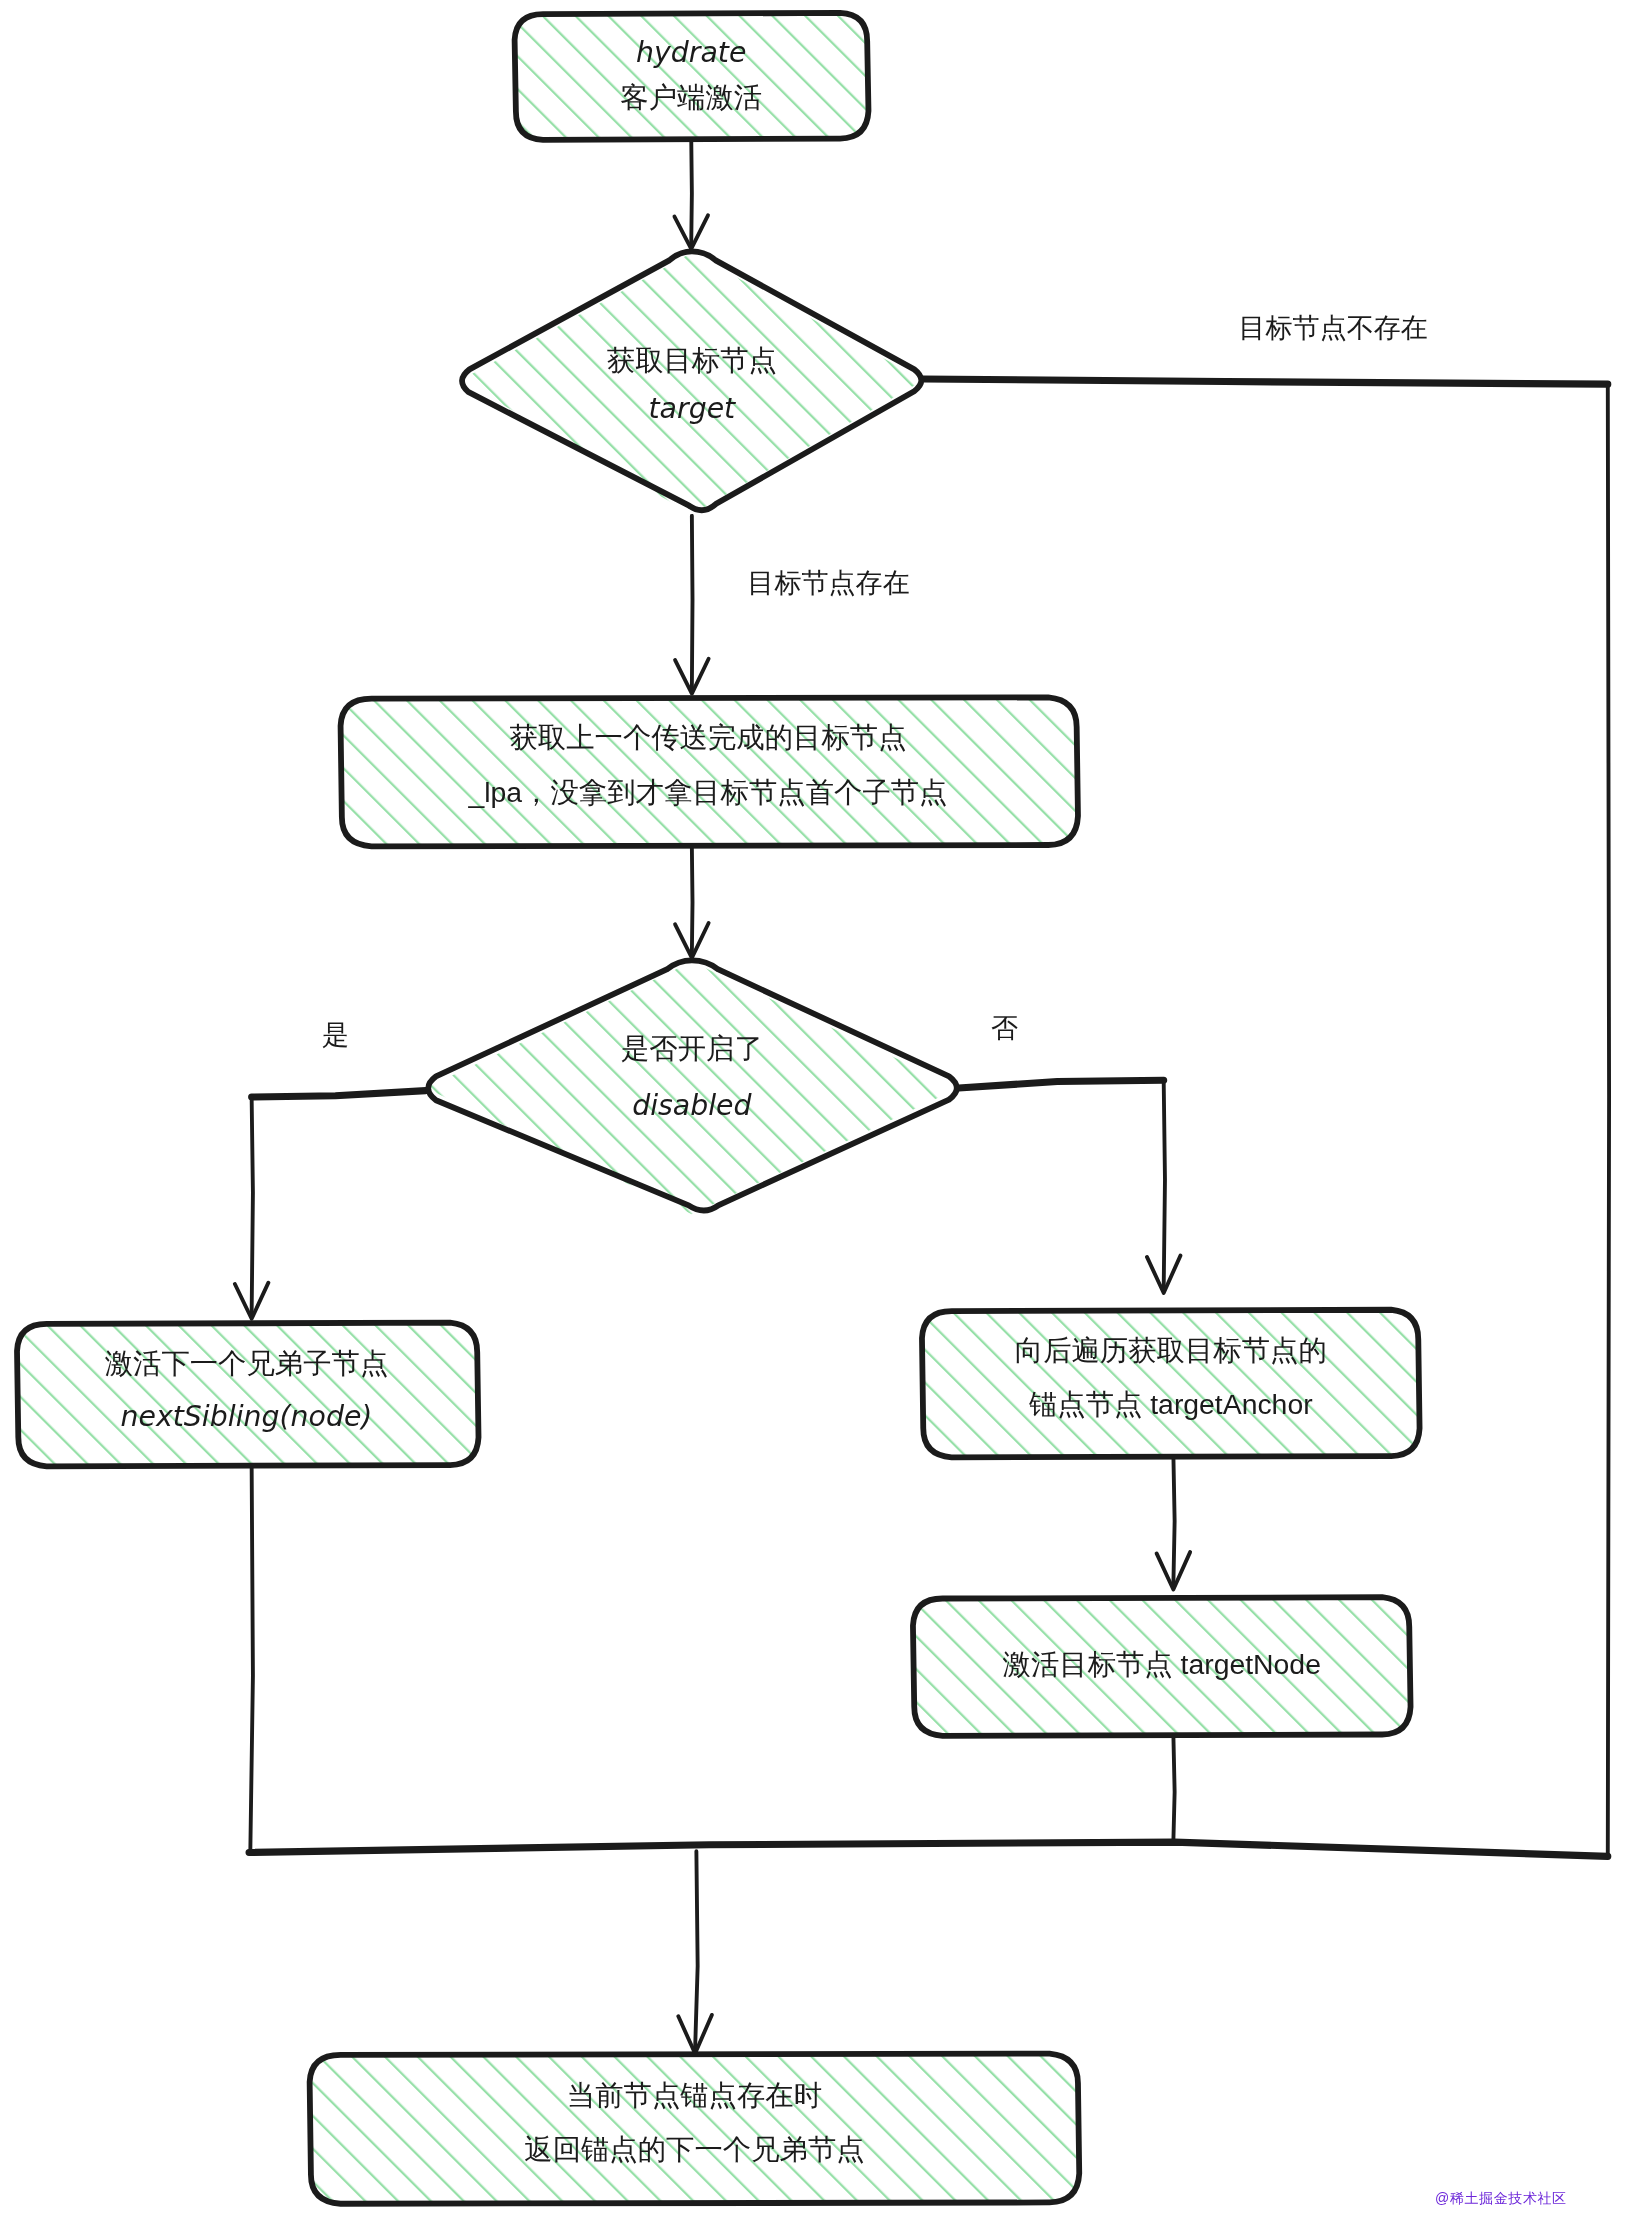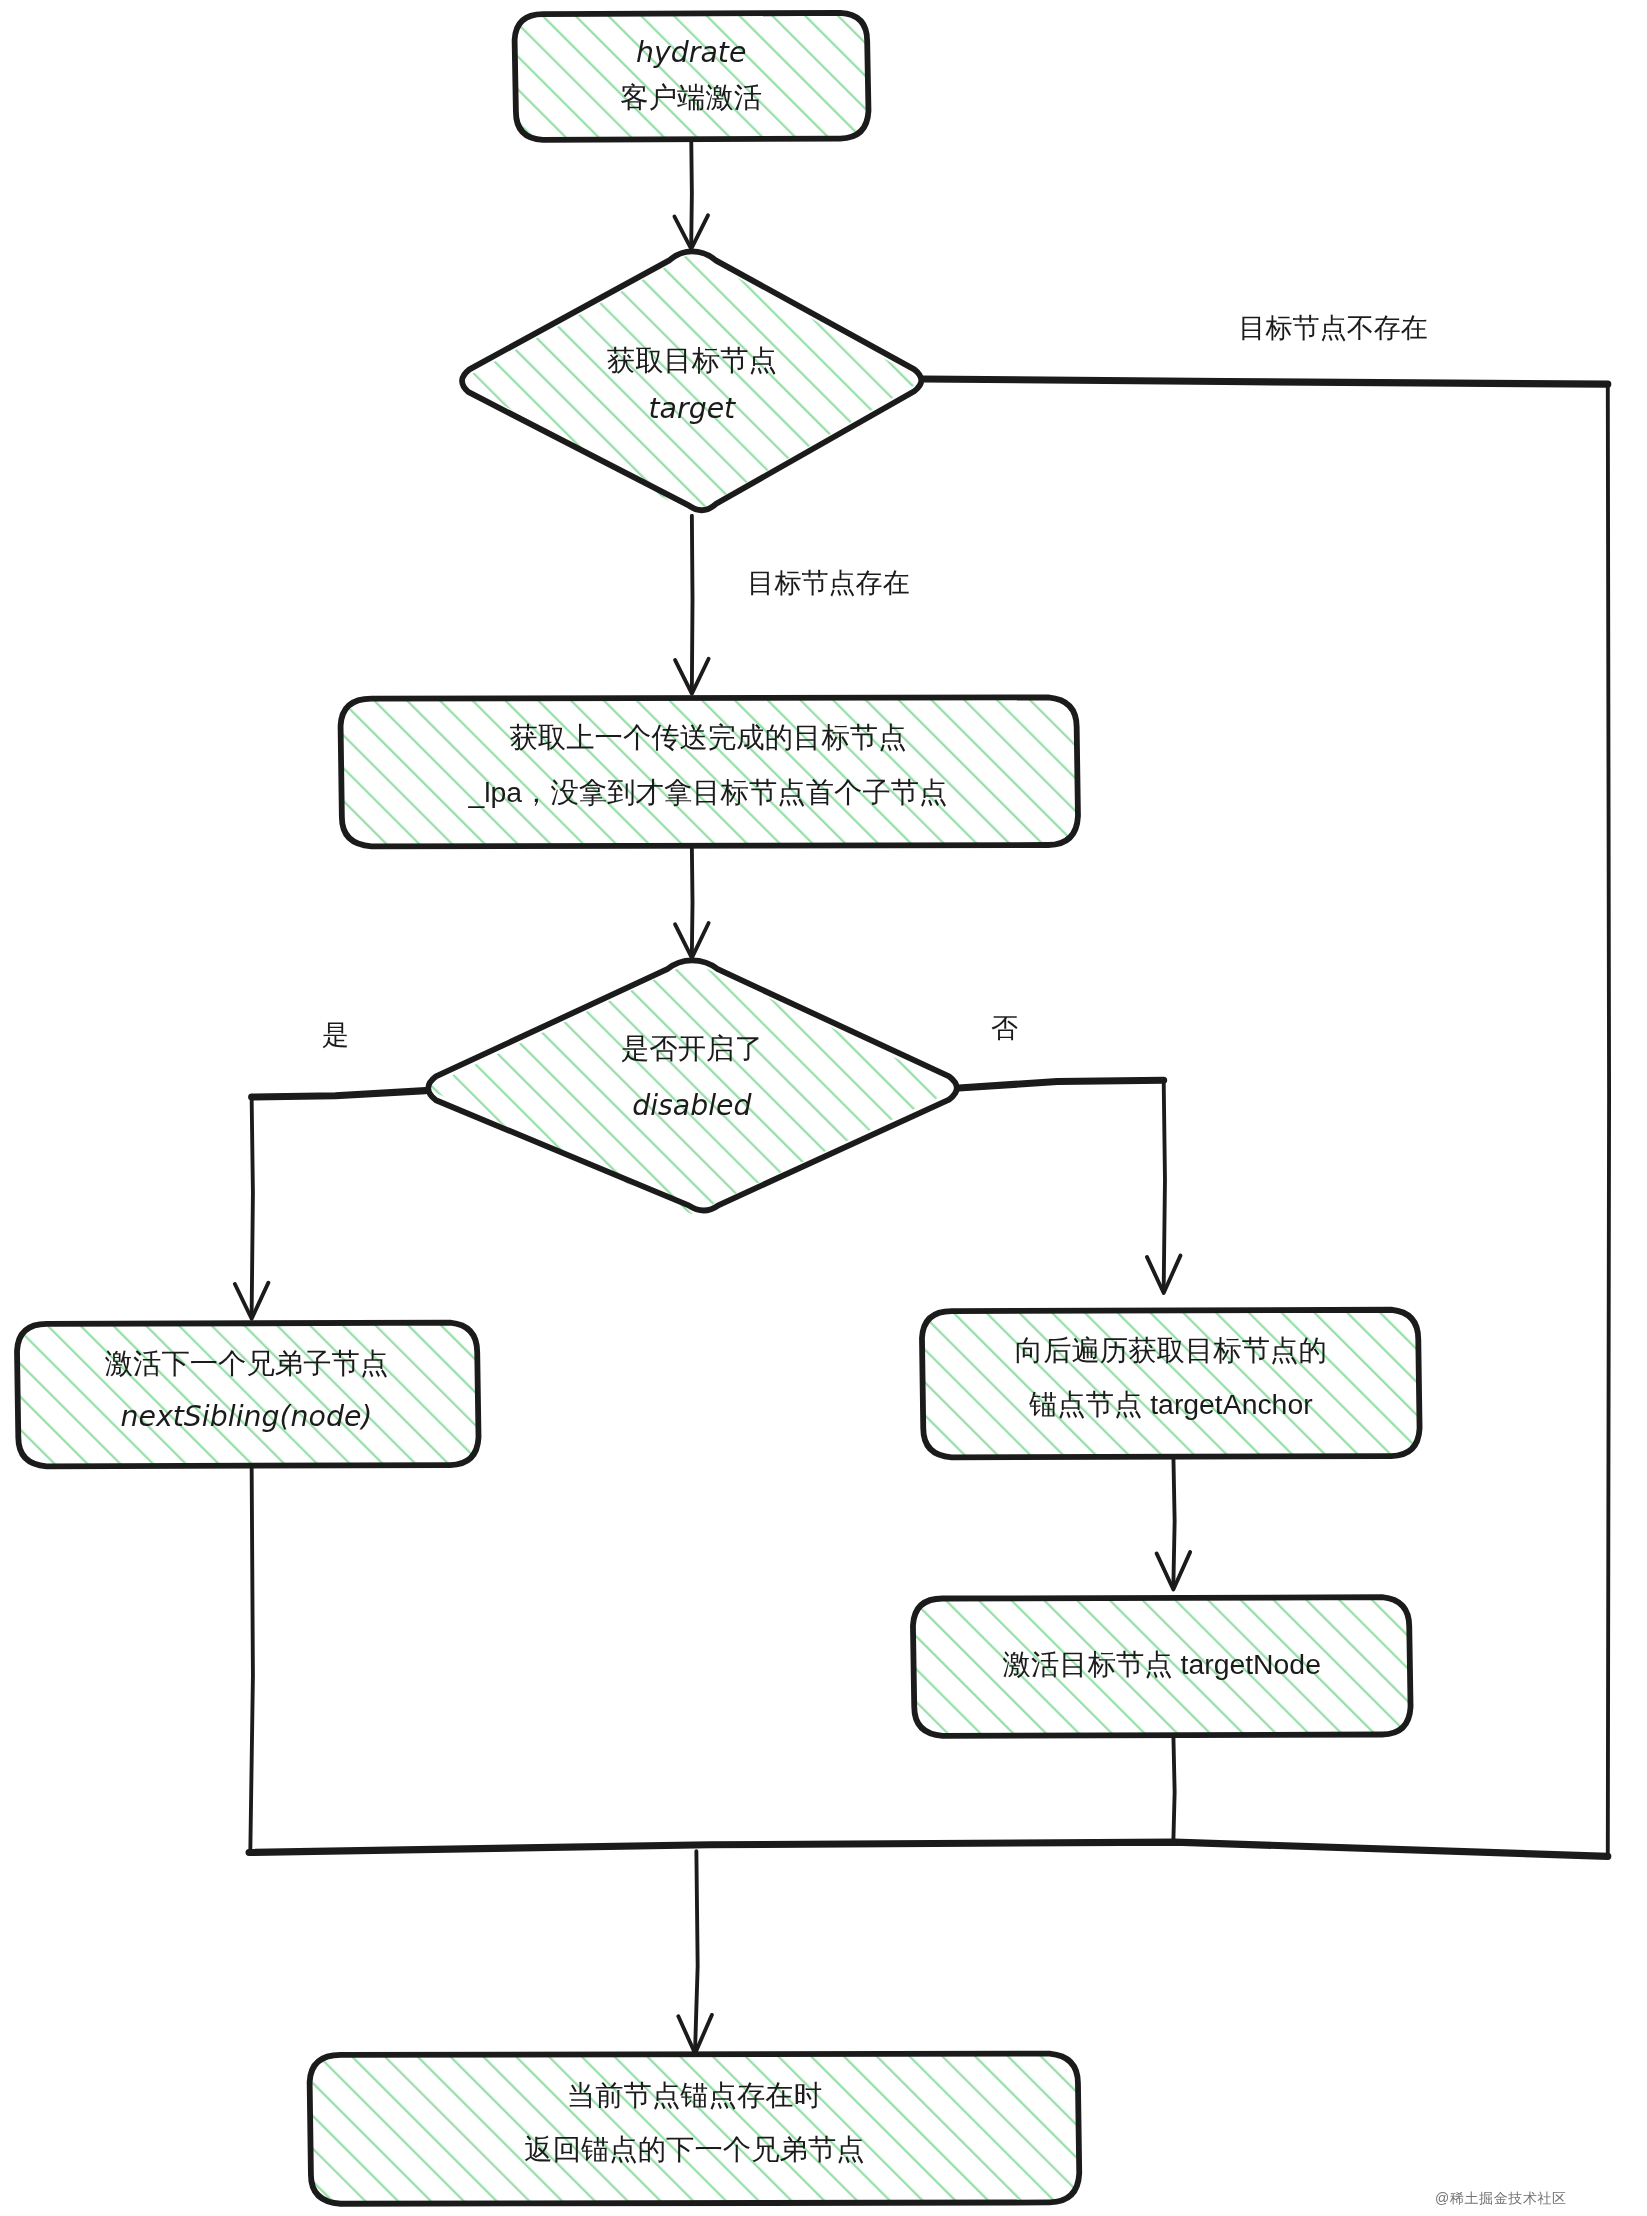--- a/index.html
+++ b/index.html
@@ -33,21 +33,21 @@
     fill:#1b1b1b;
     font-family:"Liberation Sans", sans-serif;
     font-size:42px;
     text-anchor:middle;
     dominant-baseline:middle;
     white-space:pre;
   }
   .watermark{
     position:absolute;
     right:10.3px;bottom:7.7px;
-    color:#737373;
+    color:#6d28d9;
     font-size:14px;
     font-family:"Liberation Sans", sans-serif;
     letter-spacing:0.6px;
     user-select:none;
   }
 </style>
 </head>
 <body>
 
 <div id="stage">

